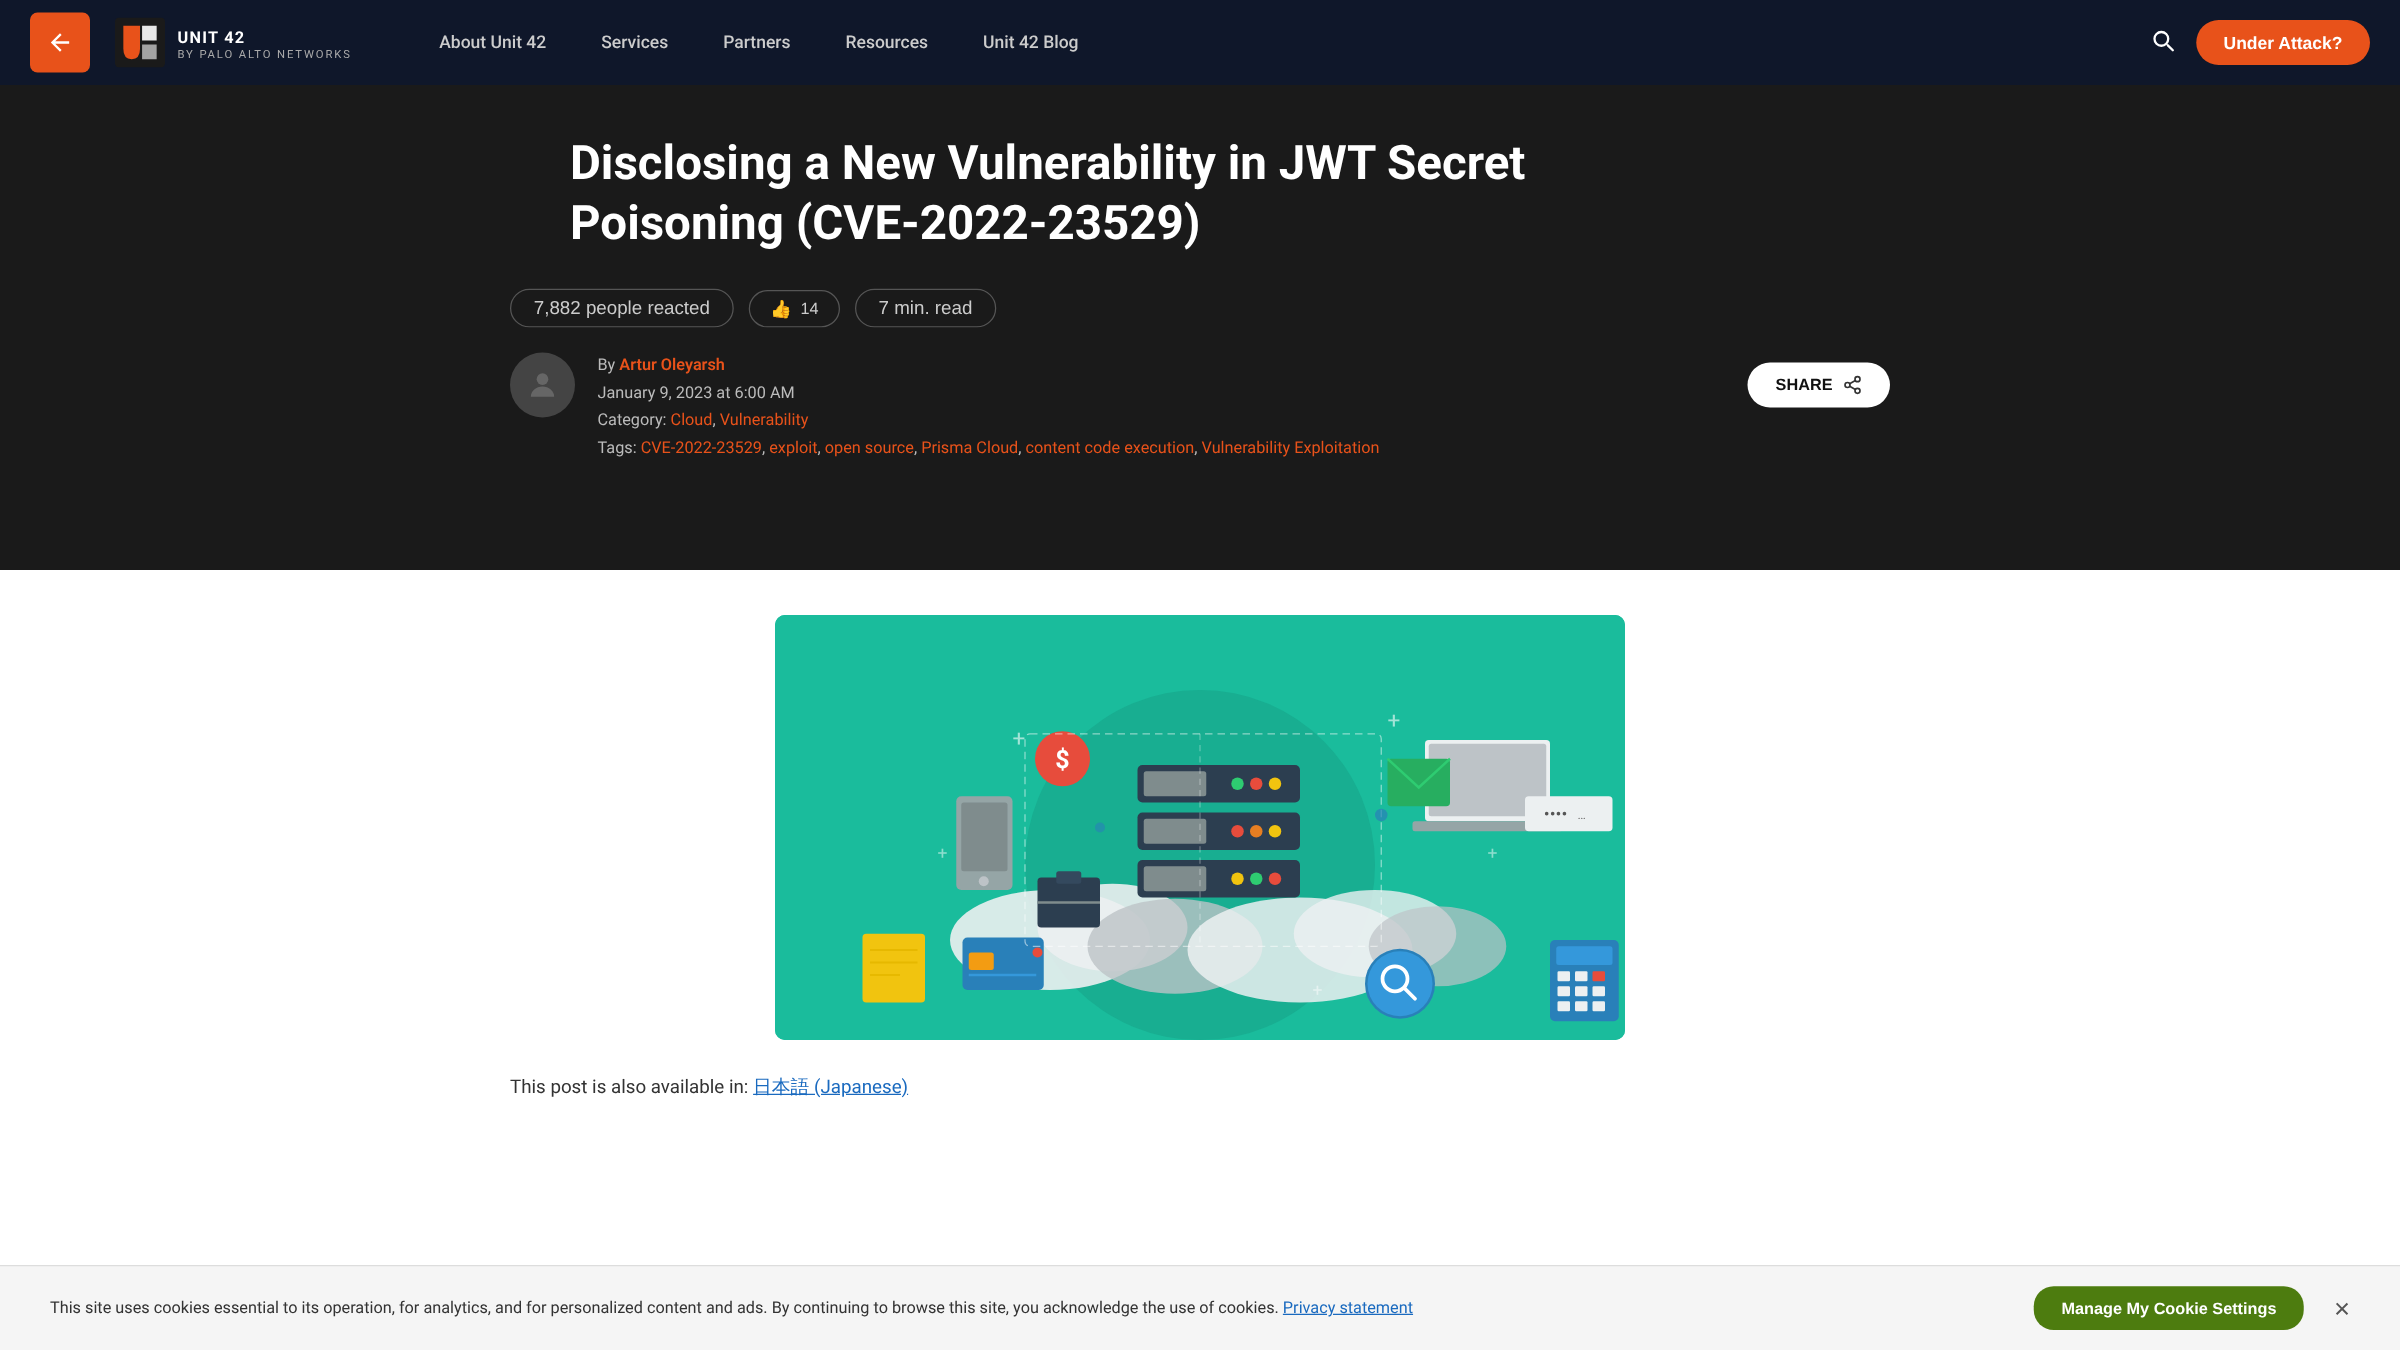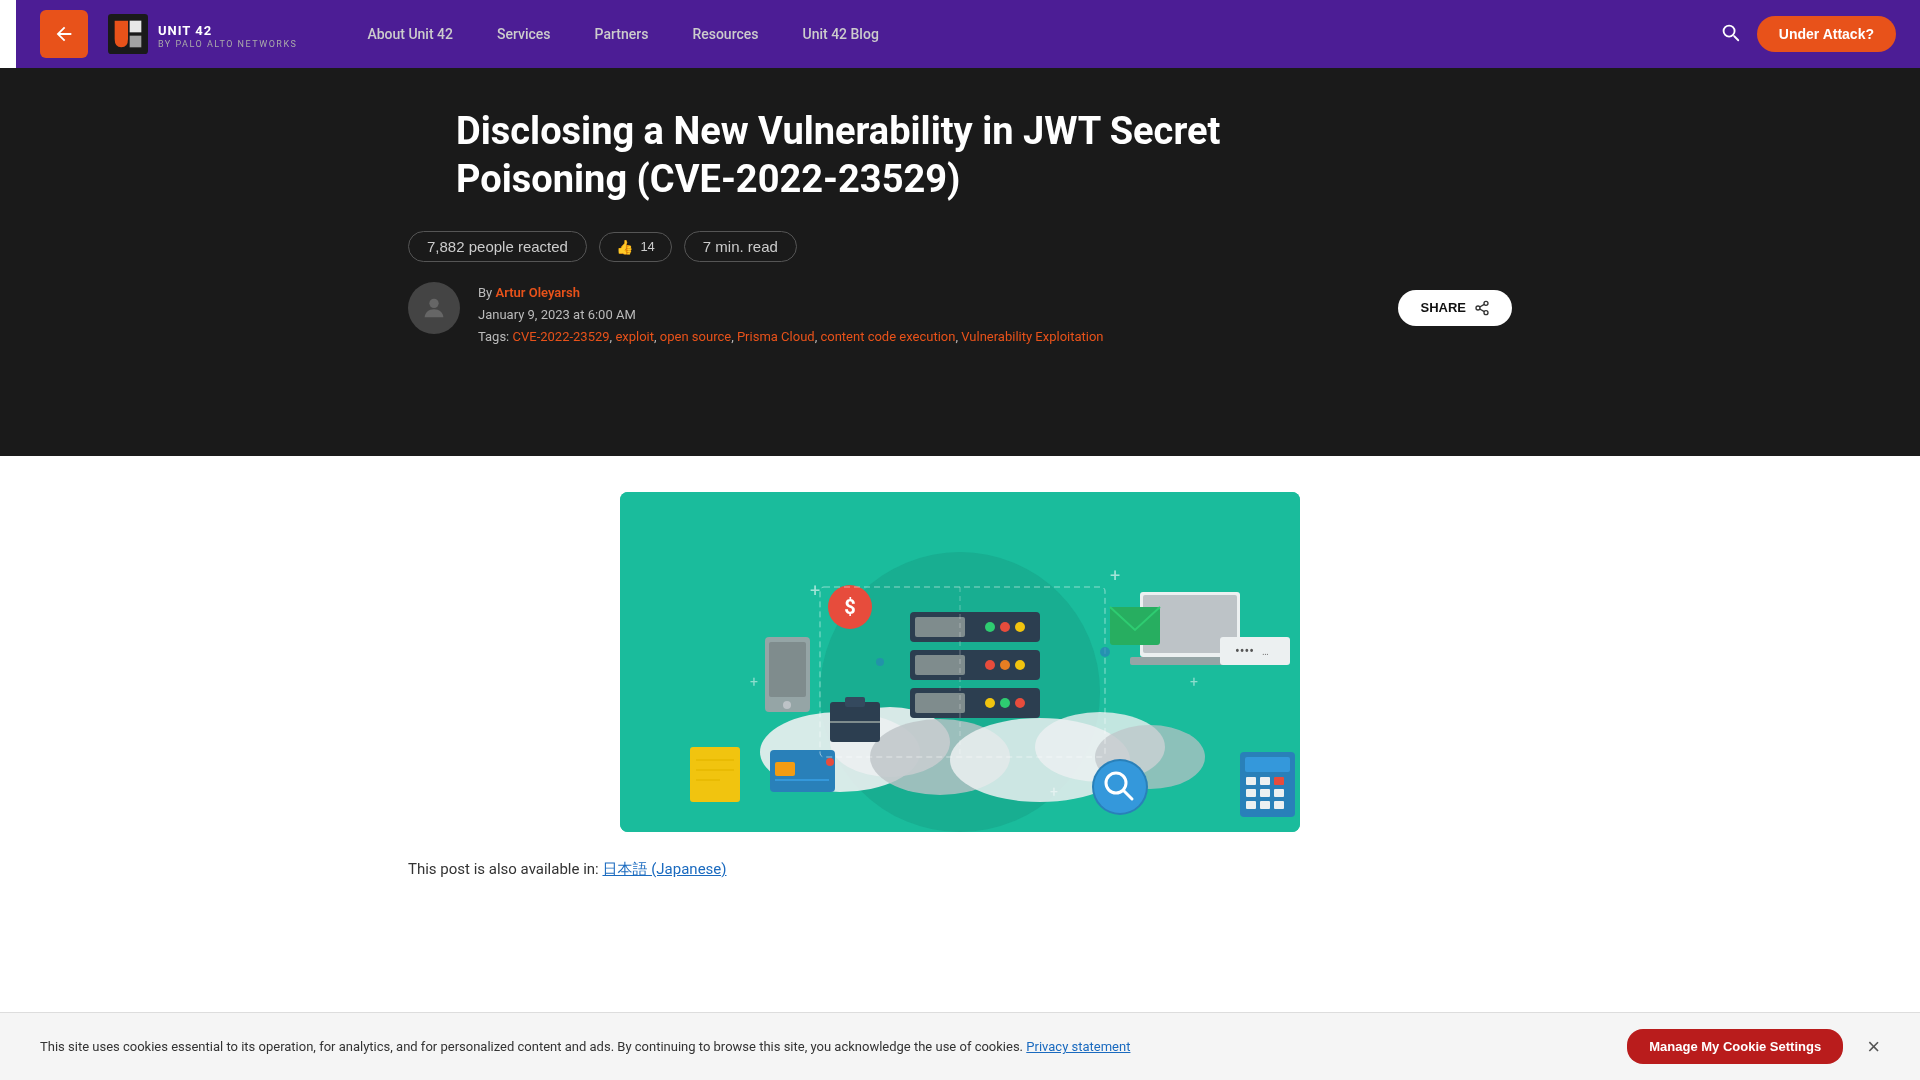--- a/index.html
+++ b/index.html
@@ -1,21 +1,21 @@
 <!DOCTYPE html>
 <html><head>
   <meta charset="utf-8">
   <style>
     * { margin: 0; padding: 0; box-sizing: border-box; }
     body { font-family: -apple-system, BlinkMacSystemFont, 'Segoe UI', Roboto, sans-serif; background: #fff; color: #222; width: 1920px; min-height: 1080px; overflow-x: hidden; }
 
     
     .navbar {
-      display: flex; align-items: center; background: #4c1d95; height: 68px;
-      padding: 17px 24px; position: relative; z-index: 100; margin-left: 16px;
+      display: flex; align-items: center; background: #0f172a; height: 68px;
+      padding: 17px 24px; position: relative; z-index: 100;
     }
     .nav-back-btn {
       width: 48px; height: 48px; background: #e8521a; border-radius: 6px;
       display: flex; align-items: center; justify-content: center;
       cursor: pointer; margin-right: 20px; flex-shrink: 0;
     }
     .nav-back-btn svg { width: 22px; height: 22px; fill: #fff; }
     .nav-logo { display: flex; align-items: center; margin-right: 48px; }
     .nav-logo-icon { width: 40px; height: 40px; margin-right: 10px; }
     .nav-logo-text { color: #fff; font-size: 13px; font-weight: 700; letter-spacing: 1px; line-height: 1.2; }
@@ -104,21 +104,21 @@
 
     
     .cookie-banner {
       position: fixed; bottom: 0; left: 0; right: 0; background: #f5f5f5;
       padding: 16px 40px; display: flex; align-items: center; justify-content: space-between;
       border-top: 1px solid #ddd; z-index: 999;
     }
     .cookie-text { font-size: 13px; color: #333; flex: 1; }
     .cookie-text a { color: #1a6abf; text-decoration: underline; cursor: pointer; }
     .cookie-manage-btn {
-      background: #b91c1c; color: #fff; border: none; padding: 10px 22px;
+      background: #4d7c0f; color: #fff; border: none; padding: 10px 22px;
       border-radius: 16px; font-size: 13px; font-weight: 600; cursor: pointer; margin: 0 24px;
     }
     .cookie-close-btn {
       background: none; border: none; font-size: 22px; color: #555; cursor: pointer;
       font-weight: 300;
     }
   </style>
 </head>
 <body>
 
@@ -176,20 +176,25 @@
     <div class="author-block">
       <div class="author-avatar">
         <svg viewBox="0 0 24 24">
           <circle cx="12" cy="8" r="4" fill="#666"></circle>
           <path d="M4 20c0-4 3.6-7 8-7s8 3 8 7" fill="#666"></path>
         </svg>
       </div>
       <div class="author-info">
         <div>By <span class="author-name">Artur Oleyarsh</span></div>
         <div>January 9, 2023 at 6:00 AM</div>
+        <div class="author-cat">
+          <span>Category:</span>
+          <a> Cloud</a>,
+          <a> Vulnerability</a>
+        </div>
         <div class="author-tags">
           <span>Tags:</span>
           <span>
             <a> CVE-2022-23529</a>,
             <a> exploit</a>,
             <a> open source</a>,
             <a> Prisma Cloud</a>,
             <a> content code execution</a>,
             <a> Vulnerability Exploitation</a>
           </span>

